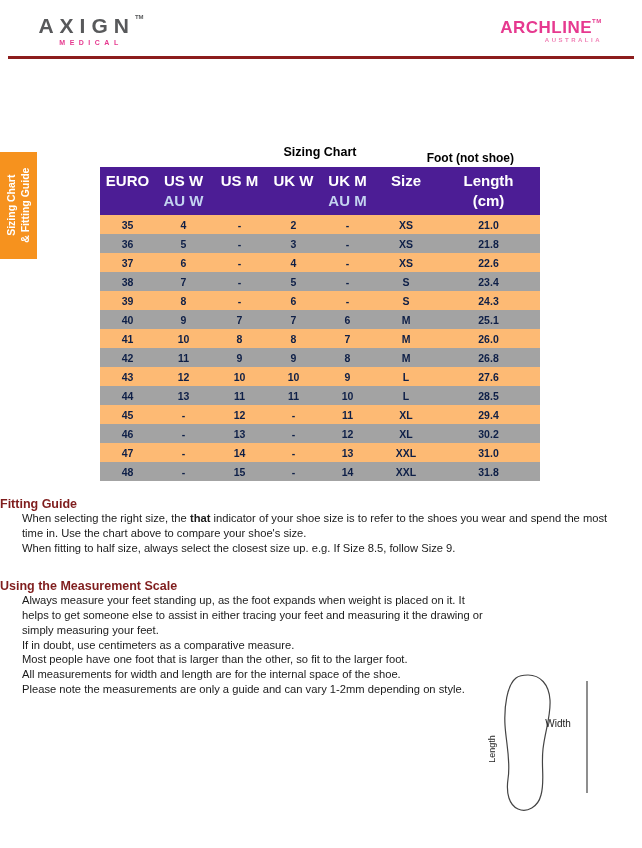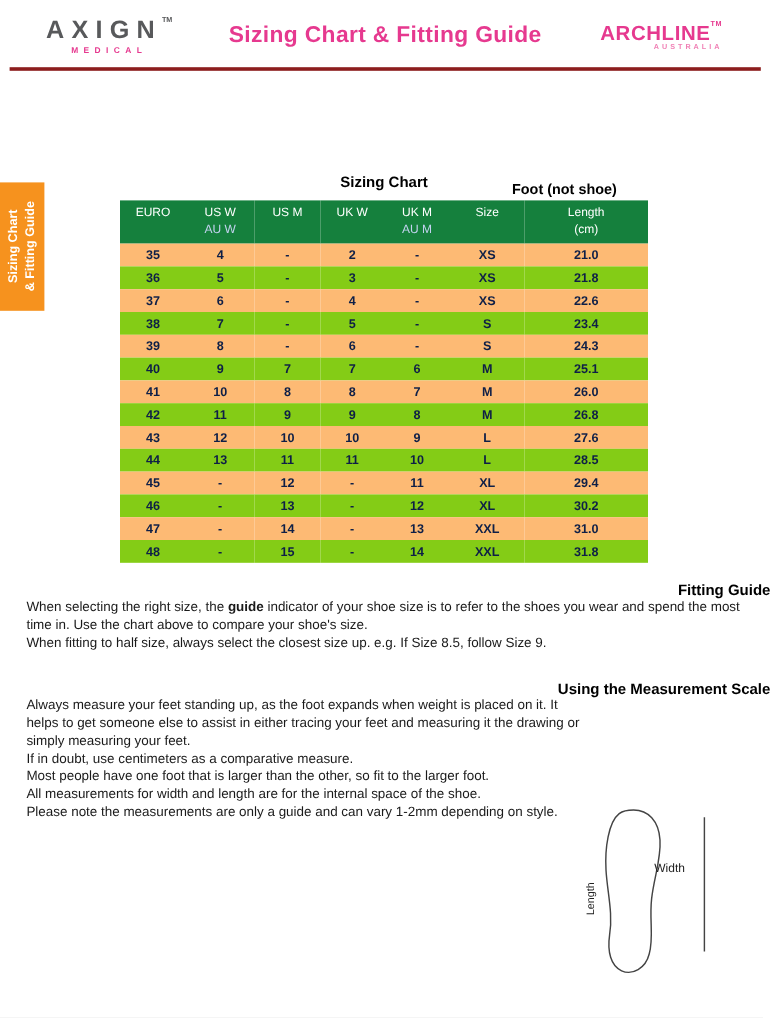--- a/index.html
+++ b/index.html
@@ -34,37 +34,37 @@
 
   
   .chart-area { position:relative; width:440px; margin:86px 0 0 100px; }
   .chart-titles { position:relative; height:22px; }
   .chart-title { text-align:center; font-weight:bold; font-size:12.5px; color:#000; }
   .foot-note { position:absolute; right:26px; bottom:2px; font-weight:bold; font-size:12px; color:#000; white-space:nowrap; }
 
   table.sizing { border-collapse:collapse; width:440px; table-layout:fixed; }
   table.sizing th, table.sizing td { text-align:center; }
   table.sizing th {
-    background:#15803d; color:#ffffff; font-size:10px; font-weight:normal;
+    background:#4c1d95; color:#ffffff; font-size:15px; font-weight:bold;
     padding:5px 0 6px 0; vertical-align:top;
   }
   table.sizing th .h2 { margin-top:3px; color:#ffffff; }
   table.sizing th .h2.au { color:#c3d2f0; }
   table.sizing td {
     font-size:10.5px; font-weight:bold; color:#0e1f47; padding:0; height:19px;
   }
   tr.dark td { background:#fdba74; }
-  tr.light td { background:#84cc16; }
+  tr.light td { background:#a3a3a3; }
   table.sizing col.c1 { width:55px; } table.sizing col.c2 { width:57px; }
   table.sizing col.c3 { width:55px; } table.sizing col.c4 { width:53px; }
   table.sizing col.c5 { width:55px; } table.sizing col.c6 { width:62px; }
   table.sizing col.c7 { width:103px; }
 
   
-  .section-heading { text-align:right; font-weight:bold; font-size:12.5px; color:#000000; }
+  .section-heading { text-align:left; font-weight:bold; font-size:12.5px; color:#7f1d1d; }
   .h-fitting { margin-top:16px; }
   .h-measure { margin-top:24px; }
   p.body { font-size:11.2px; line-height:1.32; color:#1a1a1a; margin:0 22px; }
   .p1 { margin-top:12px; }
   .p2 { margin-top:14px; }
   .p3 { margin-top:14px; }
   .p4 { margin-top:10px; max-width:470px; }
   .p5 { margin-top:14px; }
   .p6 { margin-top:50px; }
   .p7 { margin-top:12px; max-width:598px; }
@@ -76,21 +76,20 @@
 </head>
 <body>
 
 <div class="page">
 
   <div class="header">
     <div class="brand-left">
       <div class="name"><span>AXIGN</span><sup>TM</sup></div>
       <div class="sub">MEDICAL</div>
     </div>
-    <div class="page-title">Sizing Chart &amp; Fitting Guide</div>
     <div class="brand-right">
       <div class="name"><span>ARCHLINE</span><sup>TM</sup></div>
       <div class="sub">AUSTRALIA</div>
     </div>
   </div>
   <div class="divider"></div>
 
   <div class="side-tab">
     <div class="side-tab-text">
       <div>Sizing Chart</div>
@@ -266,21 +265,21 @@
             <td>-</td>
             <td>14</td>
             <td>XXL</td>
             <td>31.8</td>
           </tr>
         </tbody>
     </table>
   </div>
 
   <div class="section-heading h-fitting">Fitting Guide</div>
-  <p class="body p1"><span>When selecting the right size, the </span><b>guide</b><span> indicator of your shoe size is to refer to the shoes you wear and spend the most time in. Use the chart above to compare your shoe's size.</span></p>
+  <p class="body p1"><span>When selecting the right size, the </span><b>that</b><span> indicator of your shoe size is to refer to the shoes you wear and spend the most time in. Use the chart above to compare your shoe's size.</span></p>
   <p class="body p2">When fitting to half size, always select the closest size up. e.g. If Size 8.5, follow Size 9.</p>
 
   <div class="section-heading h-measure">Using the Measurement Scale</div>
   <p class="body p4">Always measure your feet standing up, as the foot expands when weight is placed on it. It helps to get someone else to assist in either tracing your feet and measuring it the drawing or simply measuring your feet.</p>
   <p class="body p3">If in doubt, use centimeters as a comparative measure.</p>
   <p class="body p5">Most people have one foot that is larger than the other, so fit to the larger foot.</p>
   <p class="body p6">All measurements for width and length are for the internal space of the shoe.</p>
   <p class="body p7">Please note the measurements are only a guide and can vary 1-2mm depending on style.</p>
 
   <div class="foot-diagram">

